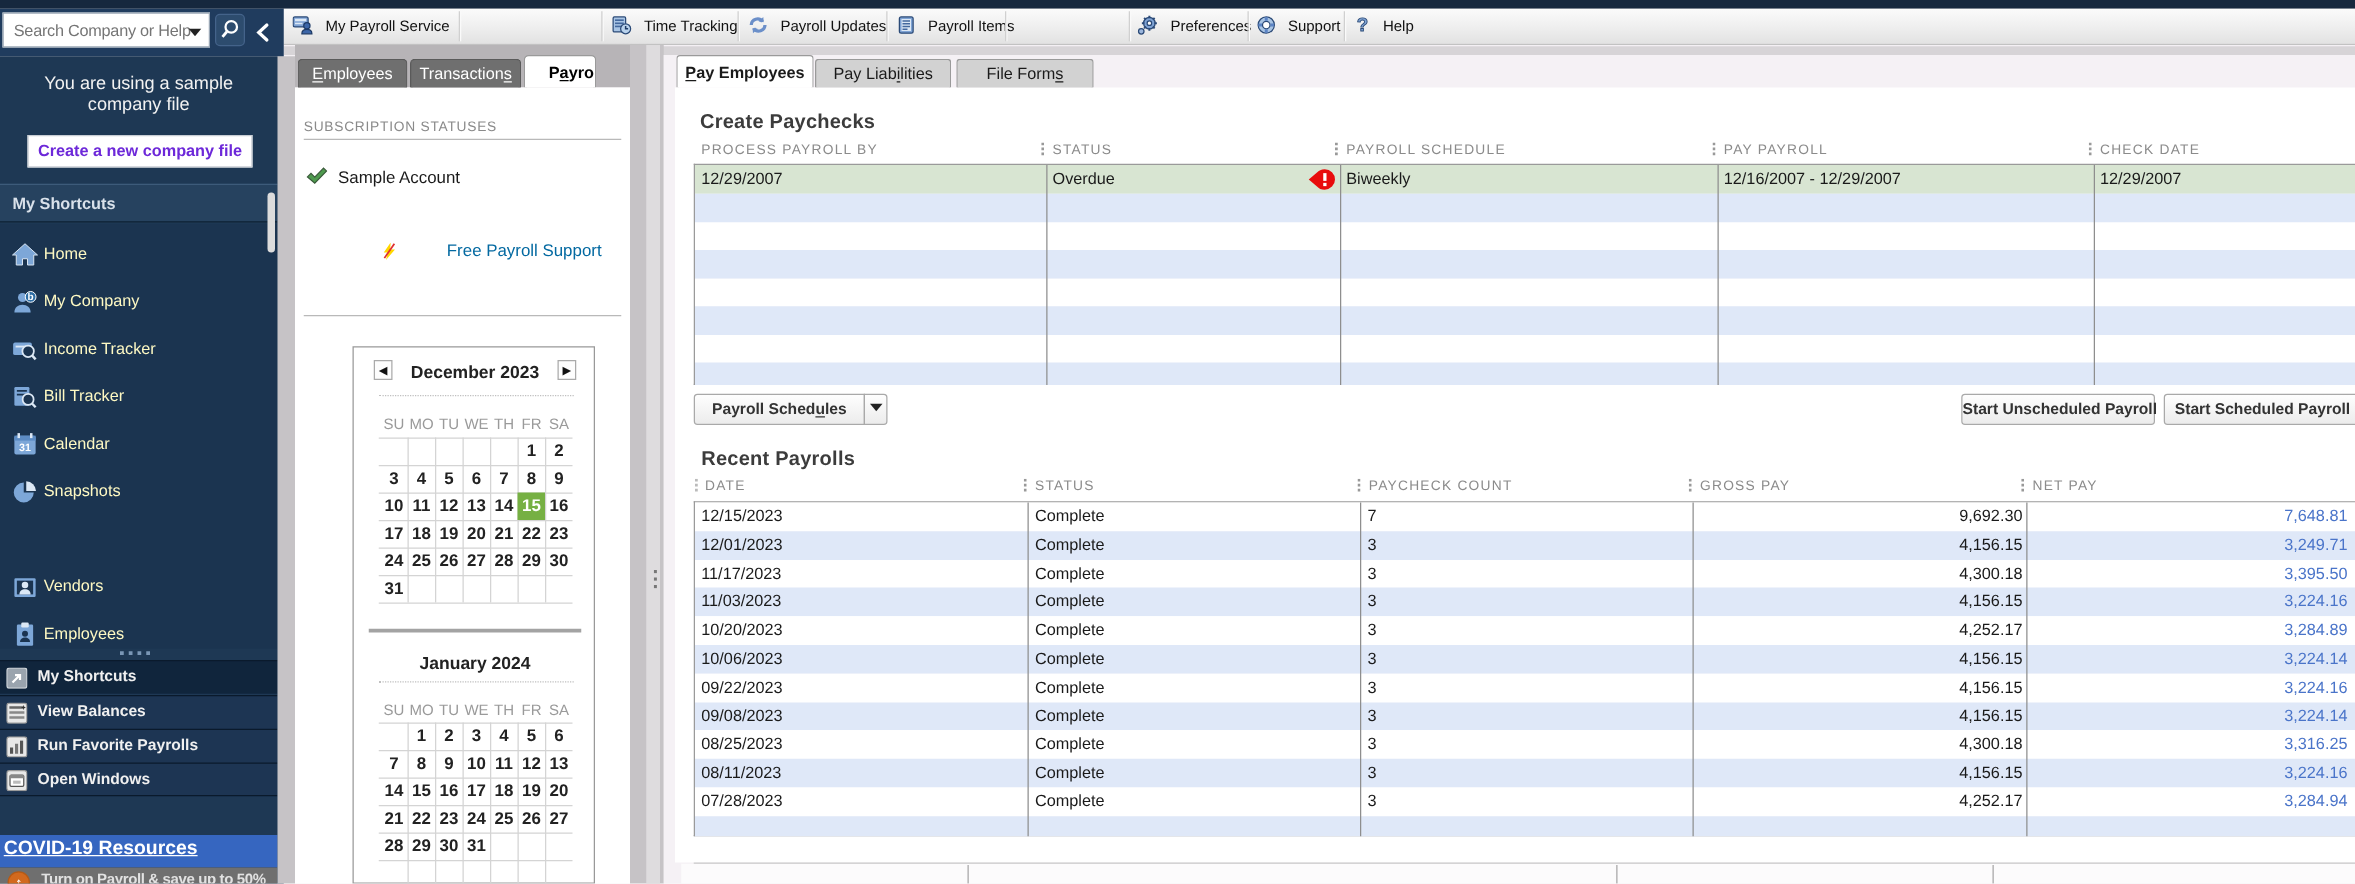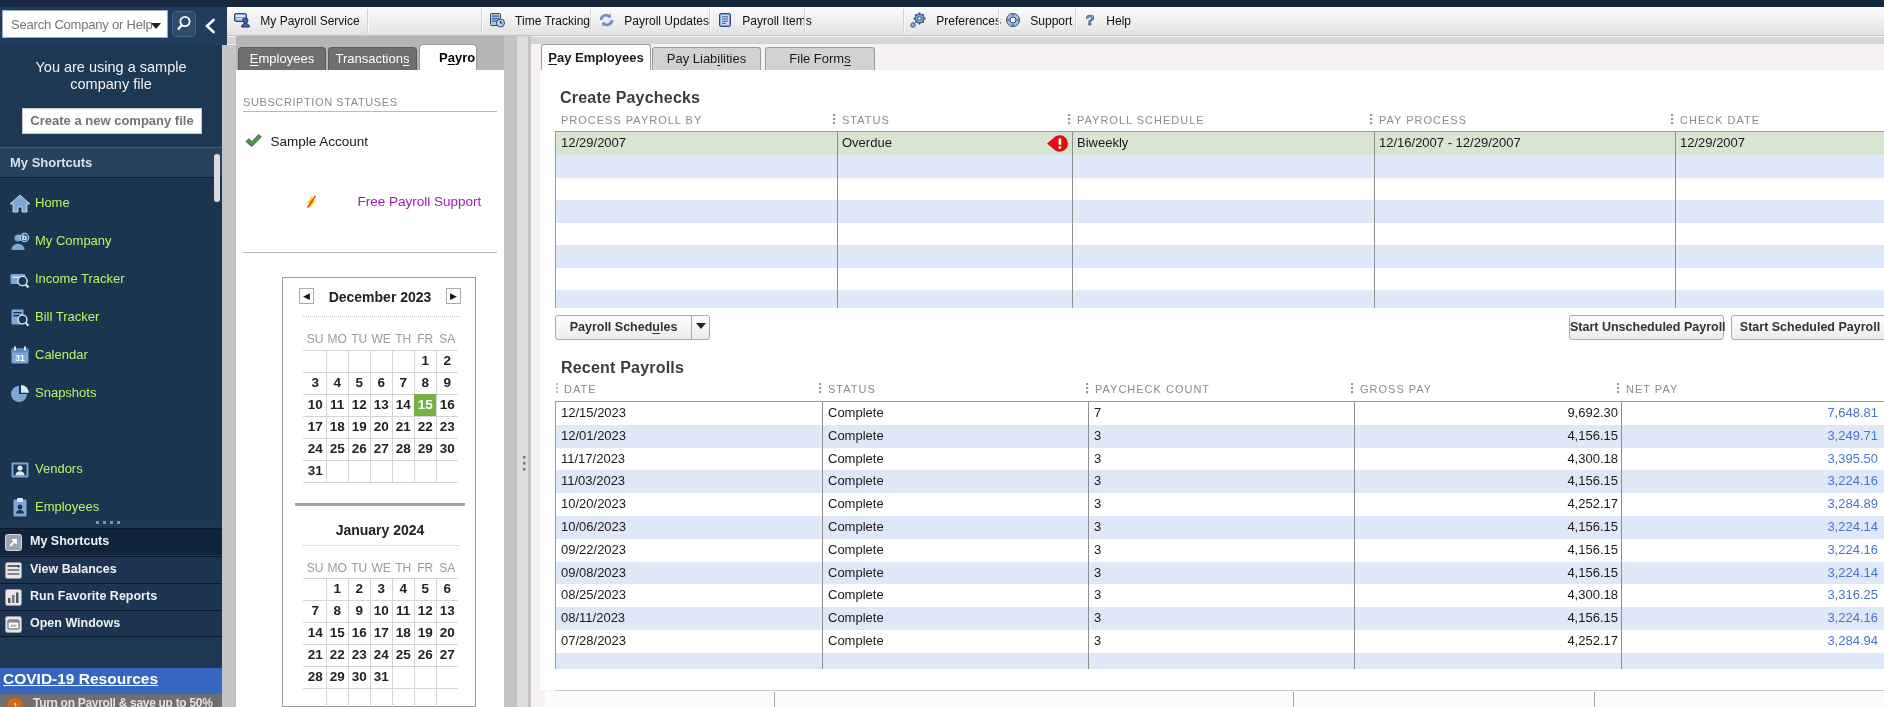--- a/index.html
+++ b/index.html
@@ -21,24 +21,24 @@
 
 .searchband { left:0; top:7px; width:227px; height:38px; background:#203c5e; overflow:hidden; }
 .sinput { position:absolute; left:2px; top:3px; width:166px; height:28px; background:#fff; border:1px solid #9aa7b5; }
 .sinput span { position:absolute; left:8px; top:6px; font-size:13px; white-space:nowrap; color:#757575; letter-spacing:-0.2px; }
 .scaret { position:absolute; right:6px; top:12px; width:0; height:0; border-left:5px solid transparent; border-right:5px solid transparent; border-top:6px solid #222; }
 .sbtn { position:absolute; left:172px; top:4px; width:24px; height:26px; background:#2d4c6e; border:1px solid #44638a; border-radius:4px; }
 
 
 .sidebar { left:0; top:45px; width:227px; height:662px; background:#1e3854; }
 .sampletext { position:absolute; left:0; top:14px; width:222px; text-align:center; color:#f2f2f2; font-size:14.5px; line-height:17px; }
-.newfilebtn { position:absolute; left:22px; top:63px; width:180px; height:26px; background:#fff; border:1px solid #c8cdd4; font-size:13px; white-space:nowrap; font-weight:600; color:#737373; text-align:center; line-height:24px; }
+.newfilebtn { position:absolute; left:22px; top:63px; width:180px; height:26px; background:#fff; border:1px solid #c8cdd4; font-size:13px; white-space:nowrap; font-weight:600; color:#6d28d9; text-align:center; line-height:24px; }
 .shortheader { position:absolute; left:0; top:102px; width:222px; height:31px; background:#26425f; border-top:1px solid #3d5b7a; border-bottom:1px solid #0d2033; color:#d9e1ea; font-weight:bold; font-size:13px; line-height:30px; padding-left:10px; }
 .navarea { position:absolute; left:0; top:134px; width:222px; height:340px; background:#1b3450; }
-.navitem { position:absolute; left:0; width:227px; height:38px; color:#bef264; font-size:13px; }
+.navitem { position:absolute; left:0; width:227px; height:38px; color:#fef9c3; font-size:13px; }
 .navitem span { position:absolute; left:35px; top:10px; }
 .navitem svg { position:absolute; left:9px; top:8px; }
 .sthumb { position:absolute; left:214px; top:109px; width:6px; height:48px; background:#dcdcdc; border-radius:3px; }
 .botbar { position:absolute; left:0; width:222px; height:27px; font-size:12.5px; font-weight:bold; color:#f0f0f0; }
 .botbar span { position:absolute; left:30px; top:5px; }
 .botbar svg { position:absolute; left:5px; top:5px; }
 .covid { position:absolute; left:0; top:623px; width:222px; height:26px; background:#3666c0; }
 .covid span { position:absolute; left:3px; top:2px; font-size:15.5px; font-weight:bold; color:#fff; text-decoration:underline; }
 .turnon { position:absolute; left:0; top:649px; width:222px; height:13px; background:#6f6f6f; overflow:hidden; }
 .turnon .circ { position:absolute; left:6px; top:3px; width:18px; height:18px; border-radius:50%; background:#d2691e; border:1px solid #b55a15; color:#fff; font-size:12px; font-weight:bold; text-align:center; line-height:16px; }
@@ -305,21 +305,21 @@
           </svg>
           <span>View Balances</span>
         </div>
       <div class="botbar" style="top:538px; background:#1d3553; border-top:1px solid #0a1a2c;">
           <svg width="17" height="17" viewBox="0 0 17 17">
             <rect x="0.5" y="0.5" width="16" height="16" rx="2" fill="#e8e8e8" stroke="#9a9a9a"></rect>
             <rect x="3" y="9" width="2.5" height="5" fill="#555"></rect>
             <rect x="7" y="6" width="2.5" height="8" fill="#777"></rect>
             <rect x="11" y="3.5" width="2.5" height="10.5" fill="#555"></rect>
           </svg>
-          <span>Run Favorite Reports</span>
+          <span>Run Favorite Payrolls</span>
         </div>
       <div class="botbar" style="top:565px; background:#1d3553; border-top:1px solid #0a1a2c; border-bottom:1px solid #0a1a2c;">
           <svg width="17" height="17" viewBox="0 0 17 17">
             <rect x="0.5" y="0.5" width="16" height="16" rx="2" fill="#e8e8e8" stroke="#9a9a9a"></rect>
             <rect x="3" y="4" width="11" height="9" rx="1" fill="#fff" stroke="#555"></rect>
             <rect x="3" y="4" width="11" height="2.6" fill="#888"></rect>
             <rect x="5.5" y="8.5" width="6" height="2.5" fill="#bbb"></rect>
           </svg>
           <span>Open Windows</span>
         </div>
@@ -353,21 +353,21 @@
       <svg width="18" height="18" viewBox="0 0 18 18" style="vertical-align:-4px;">
           <path d="M2 9.5l2.8-2.8 3 3 7-7.2 2.4 2.4-9.4 9.6z" fill="#4e9a4e" stroke="#3a5a3a" stroke-width="1"></path>
         </svg>
       <span style="font-size:13.5px; margin-left:4px;">Sample Account</span>
     </div>
     <div class="freerow">
       <svg width="11" height="14" viewBox="0 0 11 14" style="vertical-align:-3px;">
           <path d="M6.5 0L1 8h3.2L2.8 14 10 5.5H6.2z" fill="#ffd800"></path>
           <line x1="9.5" y1="1" x2="1.5" y2="12.5" stroke="#e03030" stroke-width="1.4"></line>
         </svg>
-      <span style="font-size:13.5px; color:#a21caf; margin-left:4px;padding-left:32px;">Free Payroll Support</span>
+      <span style="font-size:13.5px; color:#0369a1; margin-left:4px;padding-left:32px;">Free Payroll Support</span>
     </div>
     <div class="hline" style="top:182px;"></div>
     <div class="calbox">
       <div class="cal-arrow" style="left:16px; top:10px;">◀</div>
       <div class="cal-title" style="top:11px;">December 2023</div>
       <div class="cal-arrow" style="left:163px; top:10px;">▶</div>
       <div class="cal-dots" style="top:38px;"></div>
       <div id="dec-grid">
       <div class="cal-dh" style="left:21px; top:54px;">SU</div>
       <div class="cal-dh" style="left:43px; top:54px;">MO</div>
@@ -516,21 +516,21 @@
     <svg class="abs" style="left:1671px; top:114px;" width="4" height="12">
         <g fill="#999">
           <rect y="0" width="2.2" height="2.2"></rect>
           <rect y="4" width="2.2" height="2.2"></rect>
           <rect y="8" width="2.2" height="2.2"></rect>
         </g>
       </svg>
     <div class="colhdr" style="left:561px; top:114px;">PROCESS PAYROLL BY</div>
     <div class="colhdr" style="left:842px; top:114px;">STATUS</div>
     <div class="colhdr" style="left:1077px; top:114px;">PAYROLL SCHEDULE</div>
-    <div class="colhdr" style="left:1379px; top:114px;">PAY PROCESS</div>
+    <div class="colhdr" style="left:1379px; top:114px;">PAY PAYROLL</div>
     <div class="colhdr" style="left:1680px; top:114px;">CHECK DATE</div>
 
     <div class="tbl abs" style="left:555px; top:131px; width:1329px; height:177px;">
       <div class="row r-green" style="top:0; height:23px;">
         <div class="cell" style="left:5px;">12/29/2007</div>
         <div class="cell" style="left:286px;">Overdue</div>
         <svg class="abs" style="left:490px; top:3px;" width="23" height="17" viewBox="0 0 23 17">
             <path d="M22 8.5a8.2 8.2 0 0 1-8.2 8.2c-2.8 0-4.8-1-6.2-2.6L1 8.5l6.6-5.6C9 1.3 11 0.3 13.8 0.3A8.2 8.2 0 0 1 22 8.5z" fill="#e80c0c"></path>
             <rect x="12.6" y="3.5" width="2.6" height="6.2" fill="#fff"></rect>
             <rect x="12.6" y="11.3" width="2.6" height="2.6" fill="#fff"></rect>

